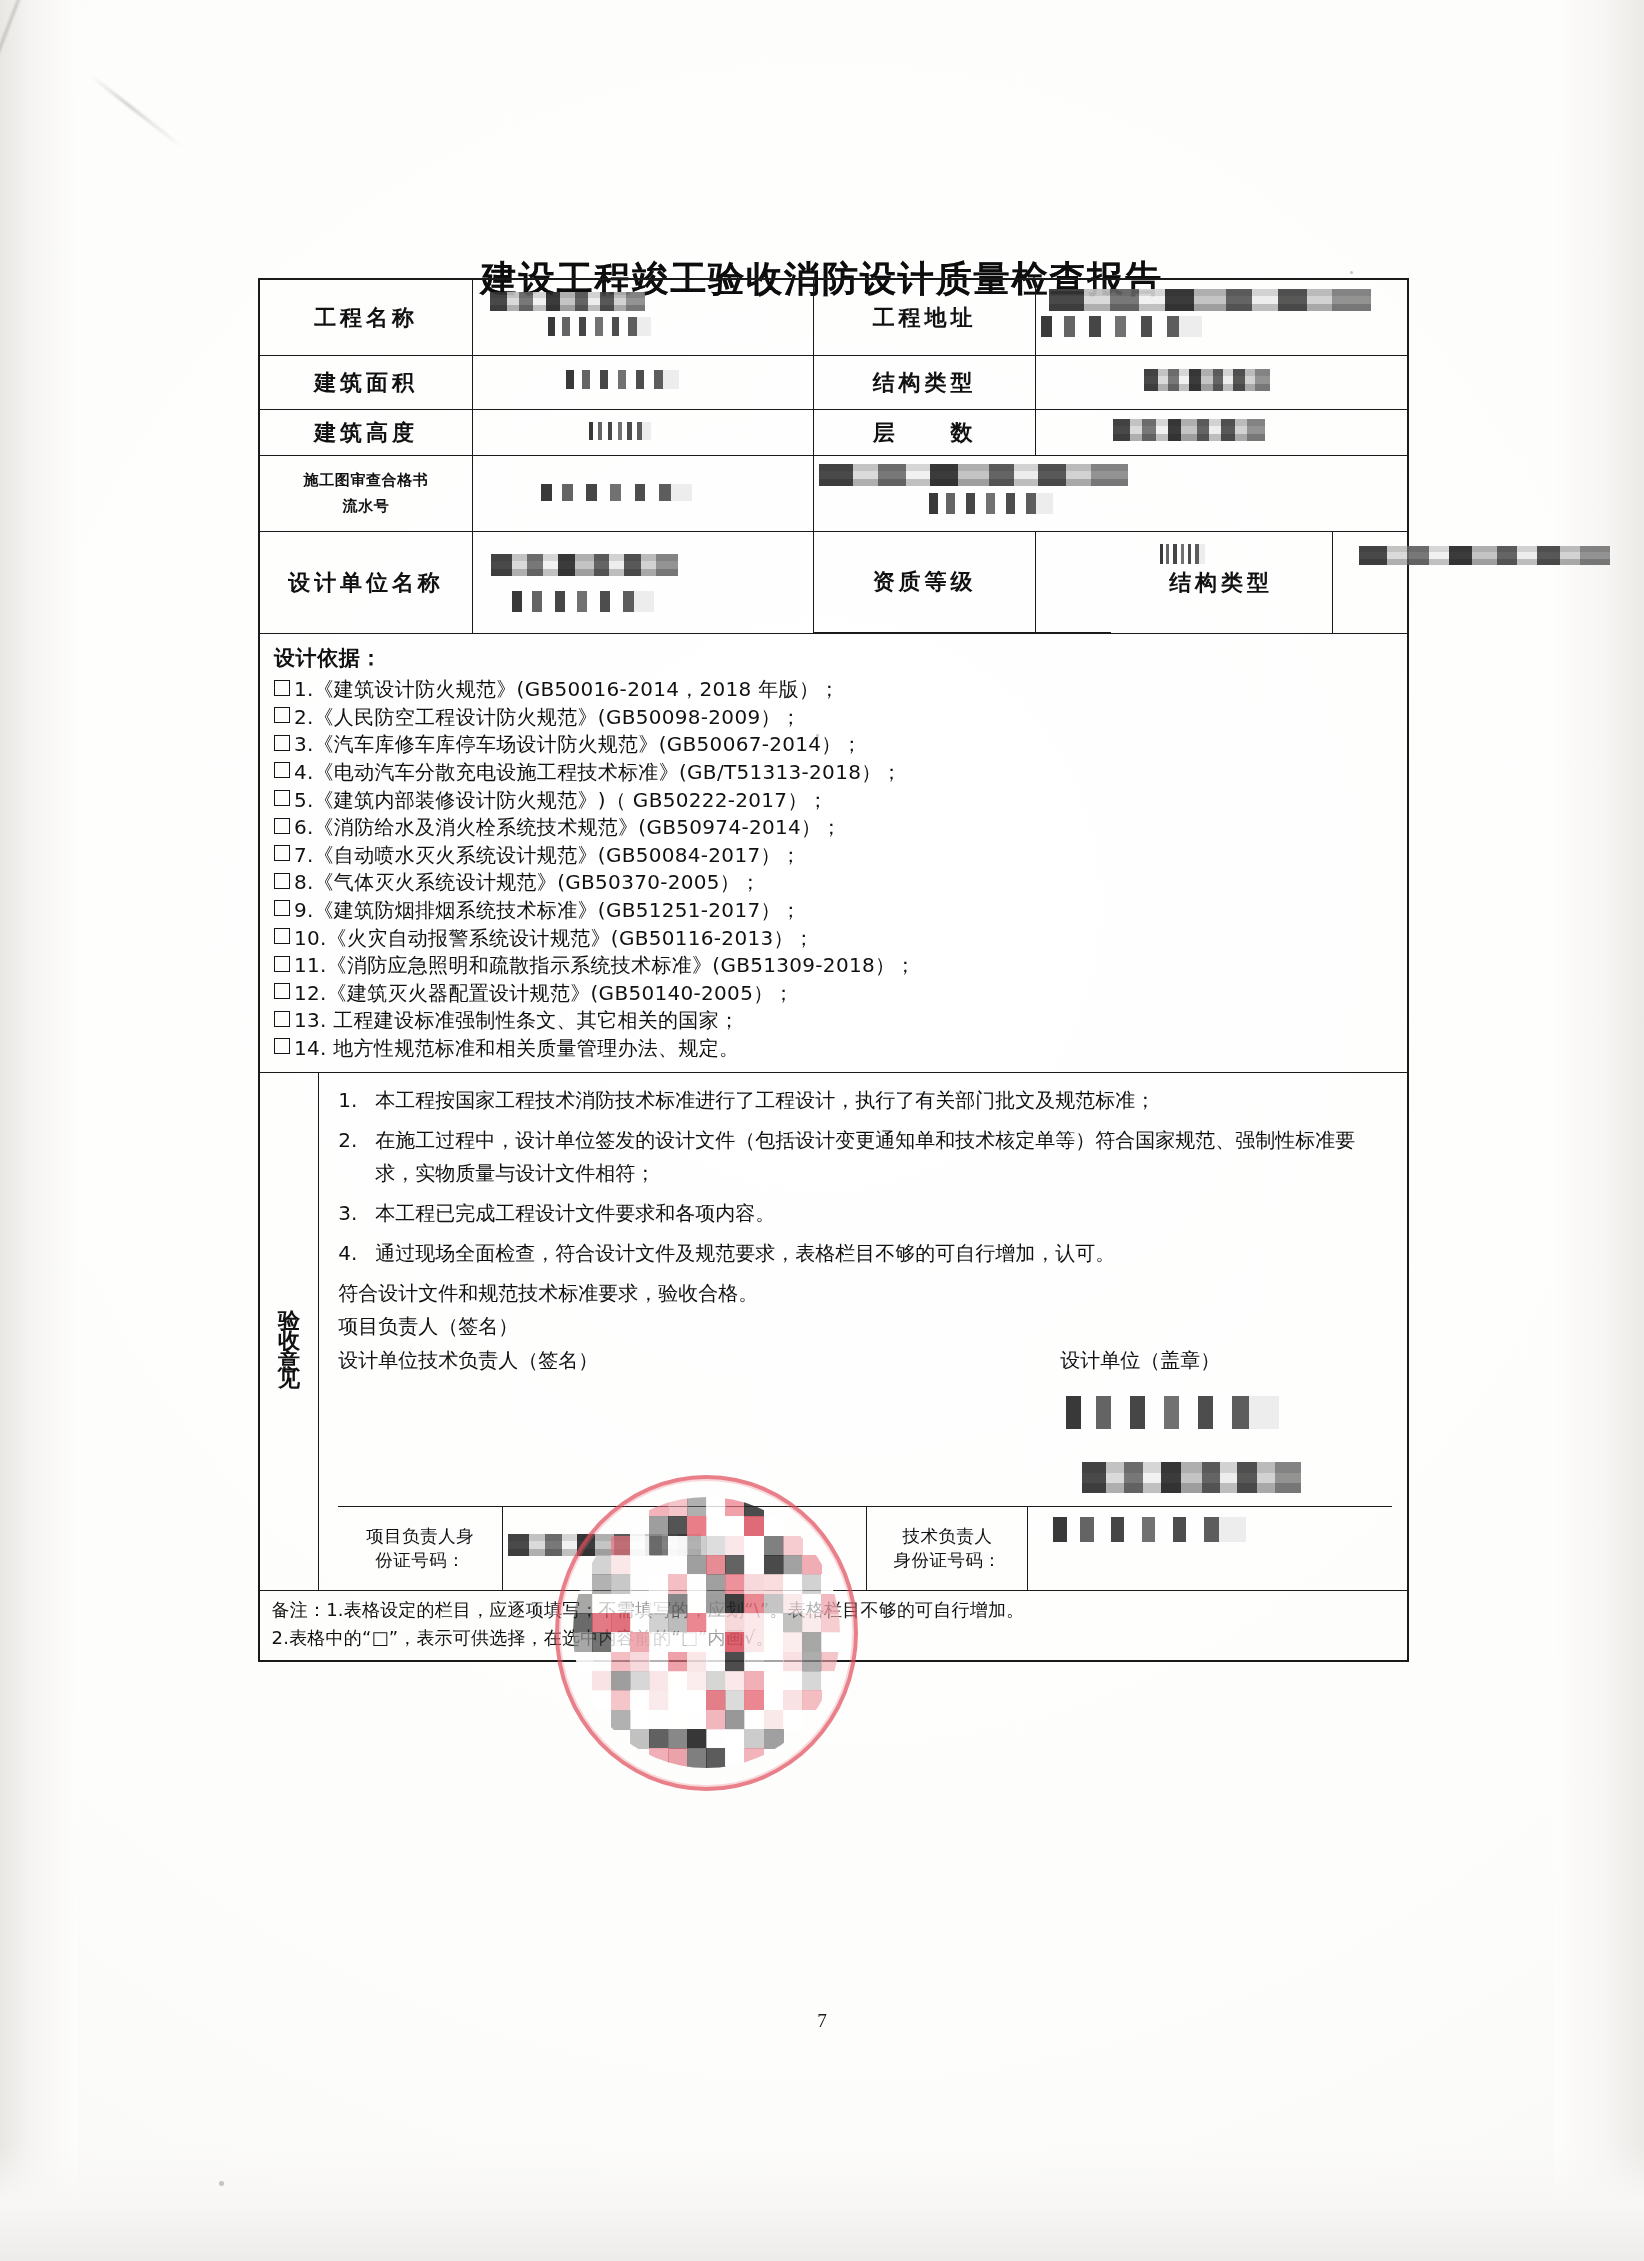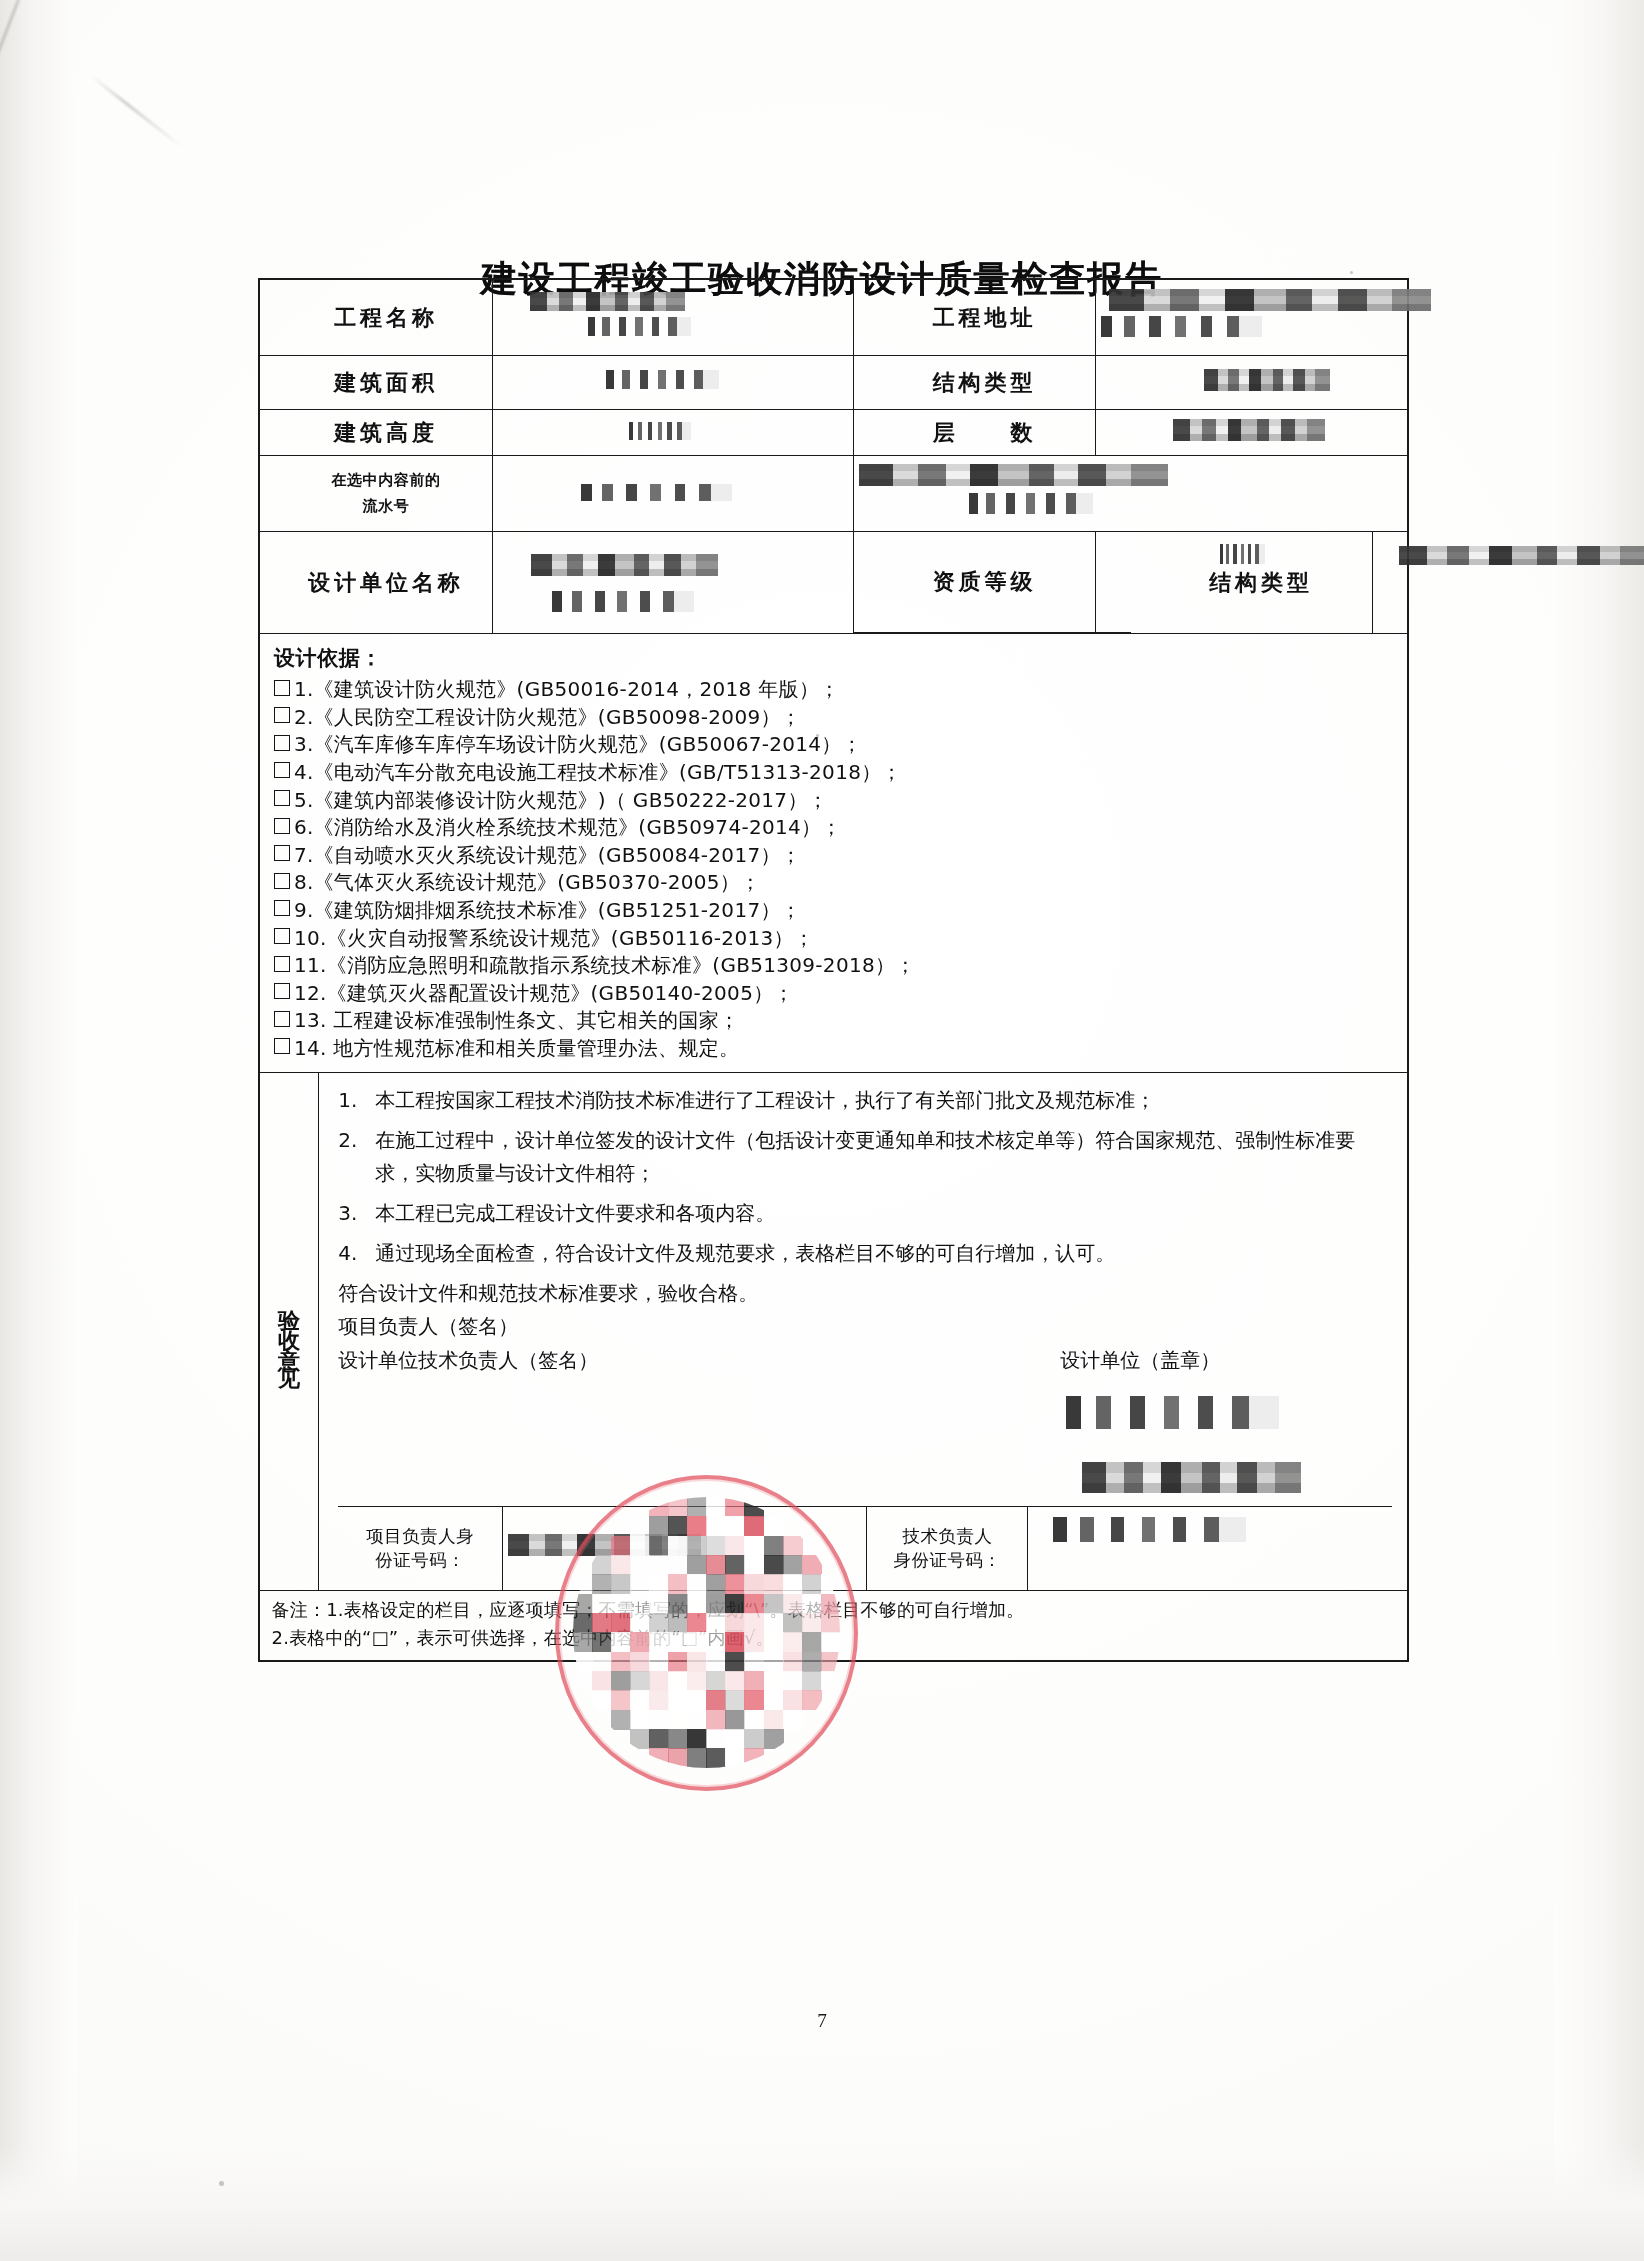--- a/index.html
+++ b/index.html
@@ -118,21 +118,21 @@
   }
   .lbl-sm {
     font-family: "DejaVu Sans", sans-serif;
     font-weight: 600;
     font-size: 15px;
     letter-spacing: 0.6px;
     line-height: 1.7;
     color: #111;
     text-align: center;
   }
-  .vdiv { border-right: 1.9px solid #1a1a1a; margin-left: 20px; }
+  .vdiv { border-right: 1.9px solid #1a1a1a; }
 
   .c-label-a { width: 213px; }
   .c-value-a { width: 341px; }
   .c-label-b { width: 222px; }
   .c-value-b { flex: 1; }
 
   
   .redact {
     display: inline-block;
     position: absolute;
@@ -383,21 +383,21 @@
       <span class="lbl">层　　数</span>
     </div>
     <div class="cell c-value-b">
       <span class="redact" style="left:77px;top:9px;width:152px;height:22px;"></span>
     </div>
   </div>
 
   <div class="row" style="height:76px;">
     <div class="cell c-label-a vdiv">
       <div class="lbl-sm">
-        <div>在选中内容前的</div>
+        <div>施工图审查合格书</div>
         <div>流水号</div>
       </div>
     </div>
     <div class="cell c-value-a vdiv">
       <span class="redact sparse" style="left:68px;top:28px;width:151px;height:17px;"></span>
     </div>
     <div class="cell c-value-b">
       <span class="redact" style="left:5.2px;top:7.7px;width:309px;height:22px;"></span>
       <span class="redact sparse" style="left:115px;top:37px;width:124px;height:20.6px;"></span>
     </div>

